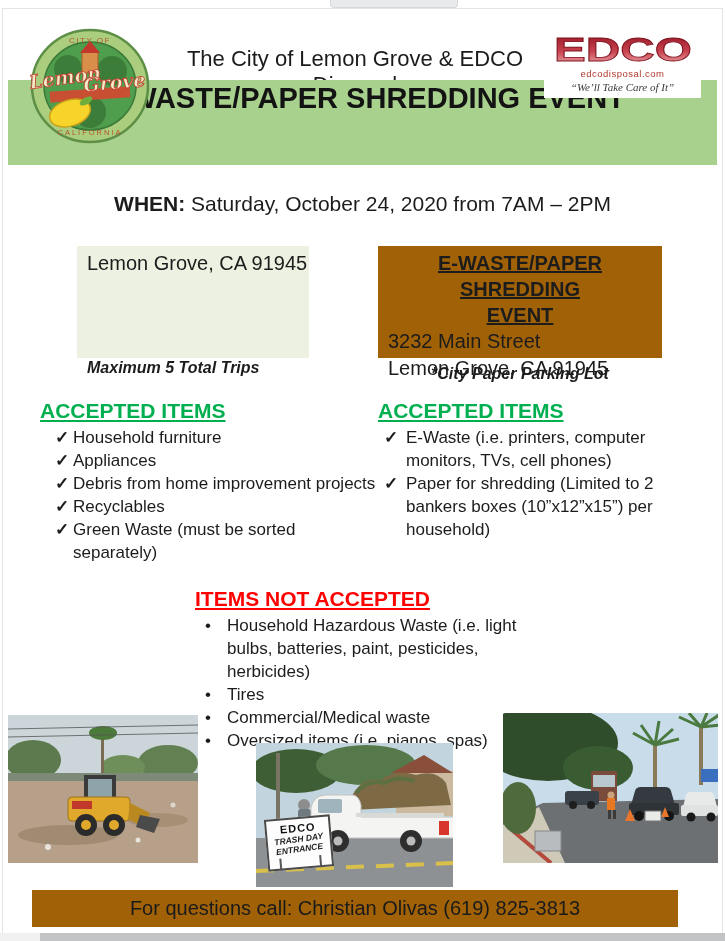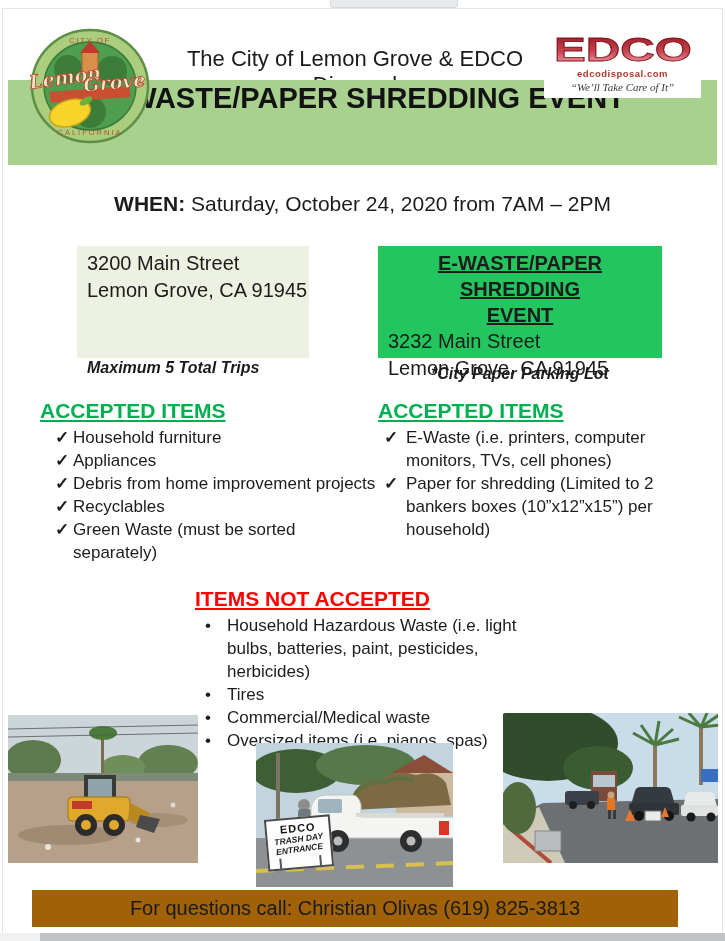--- a/index.html
+++ b/index.html
@@ -12,31 +12,31 @@
   .top-pill{left:330px;top:0;width:126px;height:7px;background:#e9eaec;
     border:1px solid #d6d7d9;border-top:none;border-radius:0 0 4px 4px;}
   .page-frame{left:2px;top:8px;width:719px;height:933px;
     border-left:1px solid #e4e4e6;border-top:1px solid #e4e4e6;border-right:1px solid #e4e4e6;}
   .scroll-track{left:0;top:933px;width:725px;height:8px;background:#f1f1f2;}
   .scroll-thumb{left:40px;top:933px;width:685px;height:8px;background:#c2c3c5;}
   
   .org-line{left:150px;top:46px;width:410px;text-align:center;font-size:22px;color:#1b1b1b;}
   .lemon-logo{left:30px;top:27px;width:120px;height:118px;z-index:3;}
   .edco-box{left:544px;top:30px;width:157px;height:66px;background:#ffffff;z-index:3;text-align:center;padding-top:2px;}
-  .edco-site{font-size:9.5px;font-weight:bold;color:#b0392e;margin-top:-2px;letter-spacing:.5px;}
+  .edco-site{font-size:9.5px;font-weight:normal;color:#b0392e;margin-top:-2px;letter-spacing:.5px;}
   .edco-tagline{font-family:"Liberation Serif",serif;font-style:italic;font-size:11px;color:#3a3a3a;margin-top:2px;}
   .banner{left:8px;top:80px;width:709px;height:85px;background:#a9d18e;z-index:1;text-align:center;}
   .banner .t1,.banner .t2{font-weight:bold;font-size:29px;line-height:37px;color:#131313;}
   .banner .t1{margin-top:6px;}
   
   .when{left:0;top:192px;width:725px;text-align:center;font-size:21px;}
   .when b{font-weight:bold;}
   
   .box-left{left:77px;top:246px;width:232px;height:112px;background:#edf1e1;padding:4px 0 0 10px;box-sizing:border-box;}
-  .box-right{left:378px;top:246px;width:284px;height:112px;background:#22c55e;padding-top:4px;box-sizing:border-box;}
+  .box-right{left:378px;top:246px;width:284px;height:112px;background:#a16207;padding-top:4px;box-sizing:border-box;}
   .loc-title{font-size:20px;font-weight:bold;text-decoration:underline;line-height:26px;}
   .loc-addr{font-size:20px;line-height:27px;}
   .loc-note{font-size:16px;font-style:italic;font-weight:600;line-height:22px;}
   .box-right .loc-title{text-align:center;}
   .box-right .loc-addr{padding-left:10px;}
   .note-left-out{left:87px;top:359px;font-size:16px;font-style:italic;font-weight:600;}
   .note-right-out{left:378px;top:365px;width:284px;text-align:center;font-size:16px;font-style:italic;font-weight:600;}
   
   .sec-heading{font-size:21px;font-weight:bold;text-decoration:underline;text-align:left;}
   .green{color:#00b050;}
@@ -113,21 +113,20 @@
   <div class="edco-tagline">“We’ll Take Care of It”</div>
 </div>
 
 <div class="abs banner">
   <div class="t2">E-WASTE/PAPER SHREDDING EVENT</div>
 </div>
 
 <div class="abs when"><b>WHEN:</b><span> Saturday, October 24, 2020 from 7AM – 2PM</span></div>
 
 <div class="abs box-left">
-  <div class="loc-addr">3200 Main Street</div>
   <div class="loc-addr">Lemon Grove, CA 91945</div>
 </div>
 <div class="abs note-left-out">Maximum 5 Total Trips</div>
 
 <div class="abs box-right">
   <div class="loc-title">E-WASTE/PAPER SHREDDING</div>
   <div class="loc-title">EVENT</div>
   <div class="loc-addr">3232 Main Street</div>
   <div class="loc-addr">Lemon Grove, CA 91945</div>
 </div>

